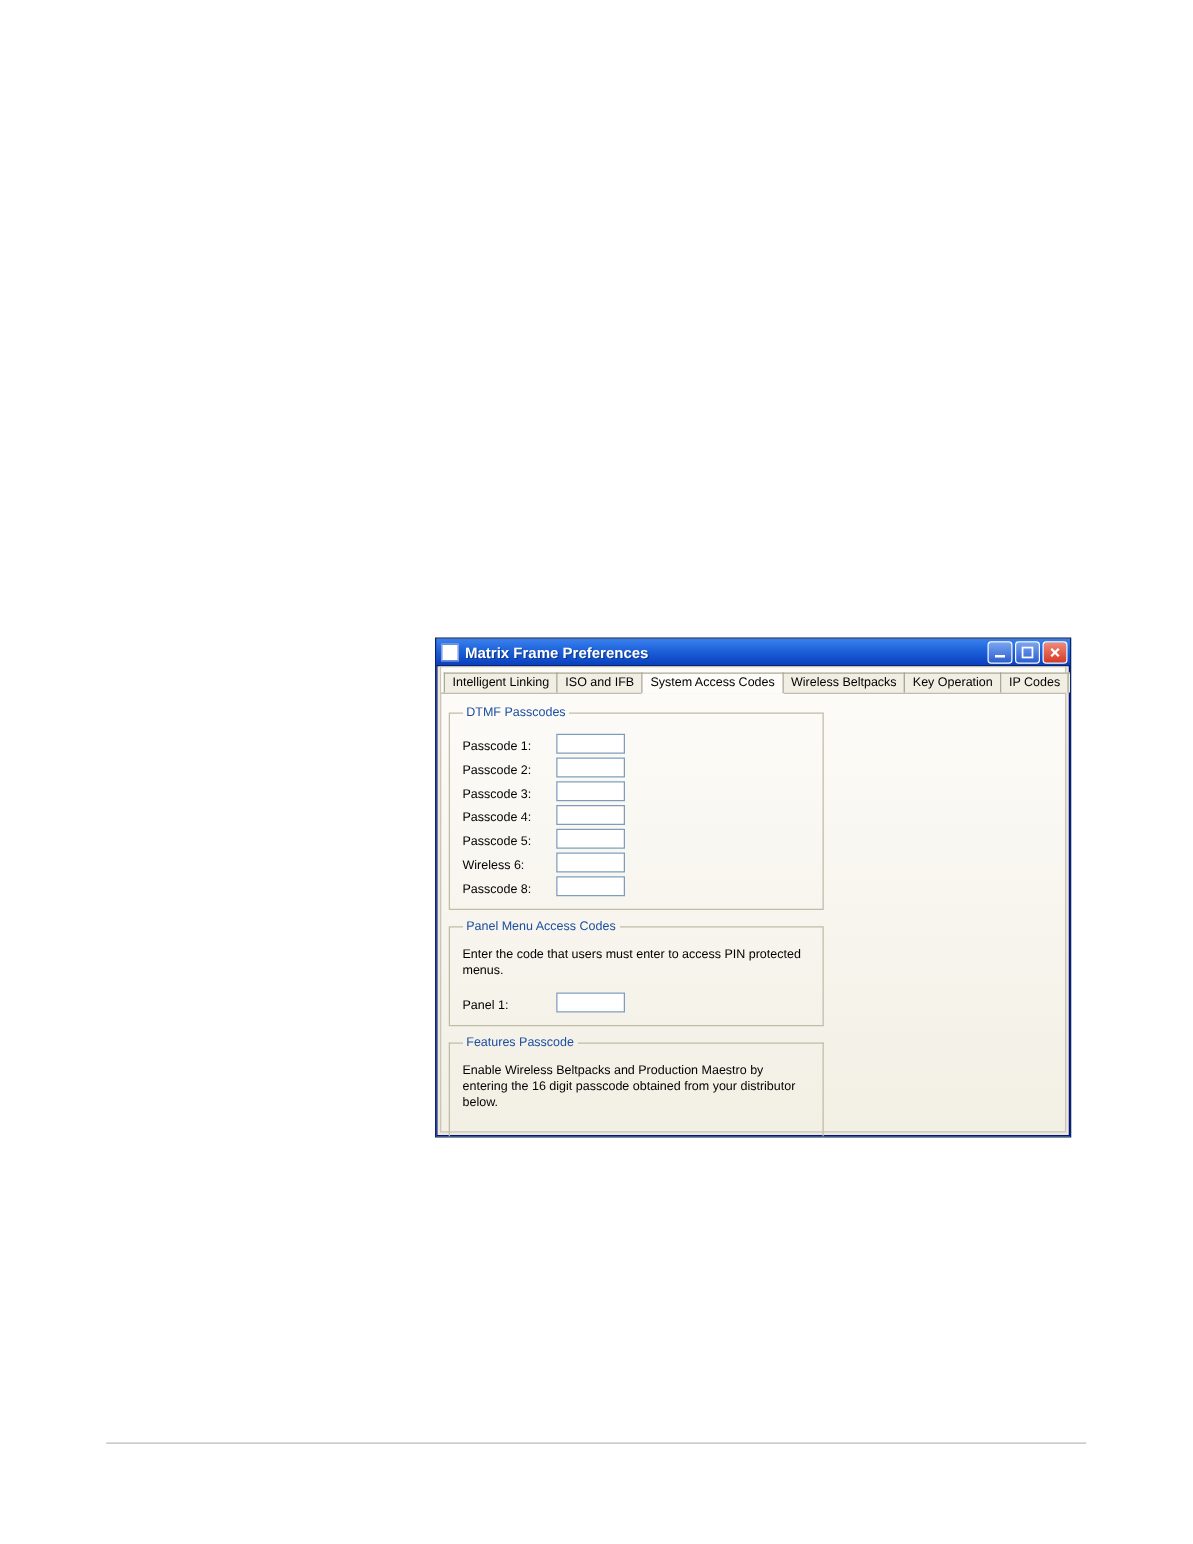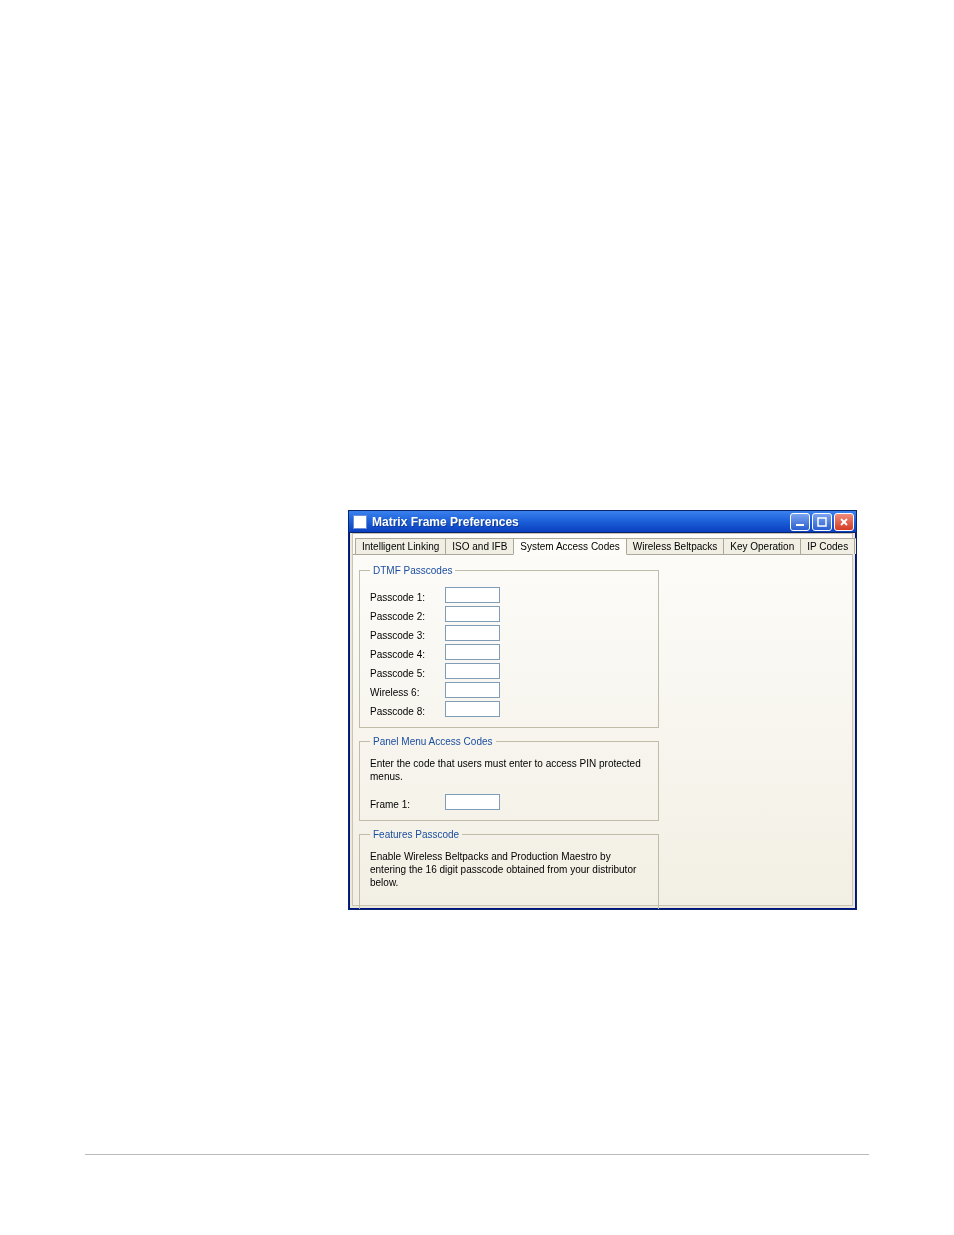--- a/index.html
+++ b/index.html
@@ -206,21 +206,21 @@
         <div class="row">
             <label>Passcode 8:</label>
             <input class="txt" value="" style="">
           </div>
       </fieldset>
 
       <fieldset class="group">
         <legend>Panel Menu Access Codes</legend>
         <div class="desc">Enter the code that users must enter to access PIN protected menus.</div>
         <div class="row">
-          <label>Frame 1:</label>
+          <label>Panel 1:</label>
           <input class="txt" value="" style="">
         </div>
       </fieldset>
 
       <fieldset class="group" style="border-bottom:none;padding-bottom:20px;">
         <legend>Features Passcode</legend>
         <div class="desc" style="max-width:270px;">Enable Wireless Beltpacks and Production Maestro by entering the 16 digit passcode obtained from your distributor below.</div>
 
       </fieldset>
 

